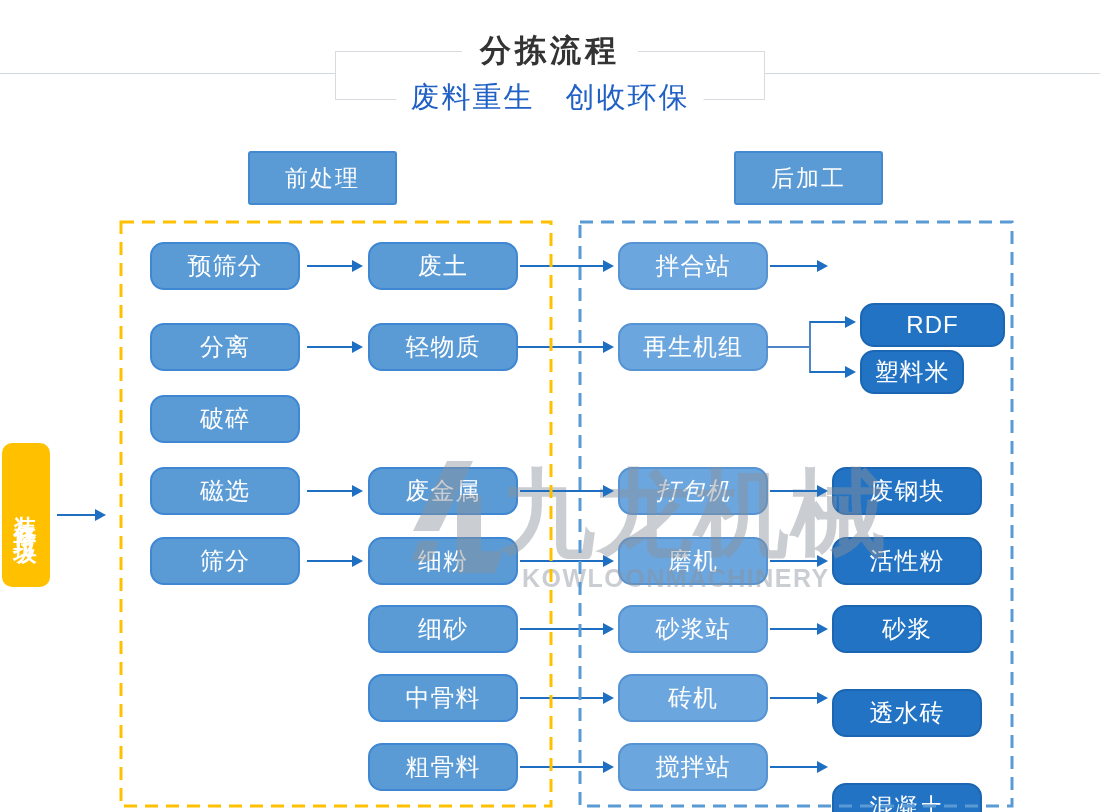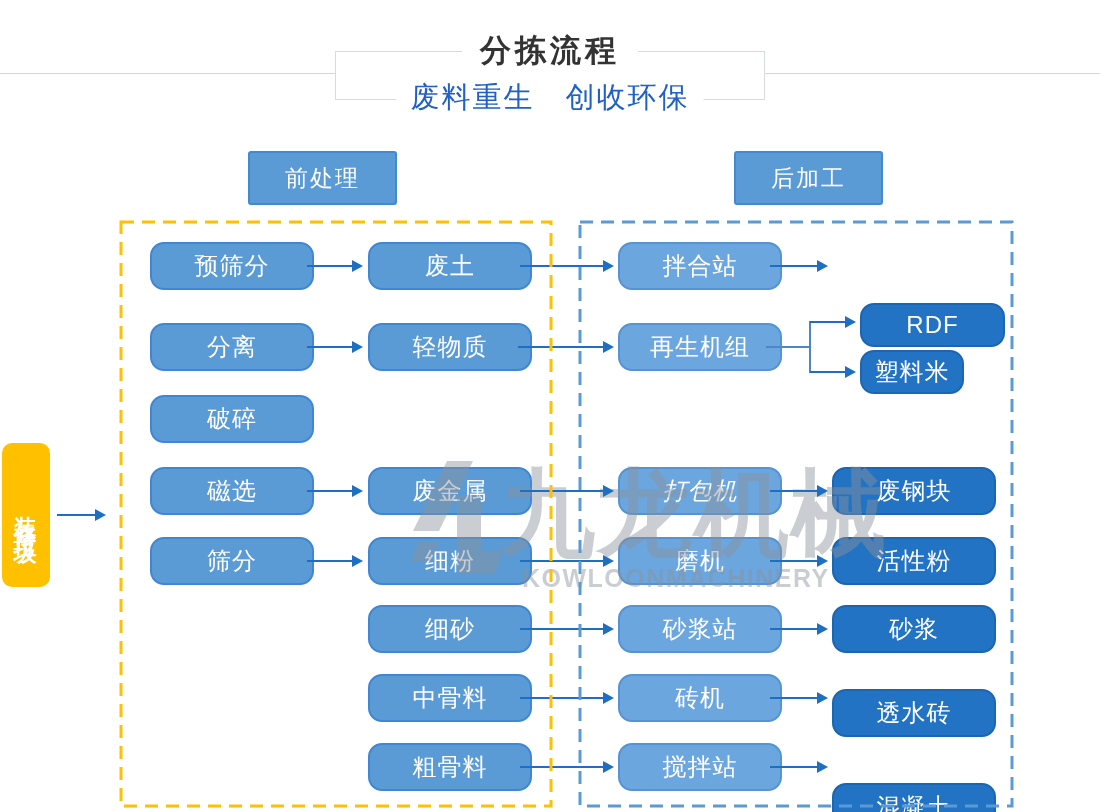--- a/index.html
+++ b/index.html
@@ -15,21 +15,21 @@
     background:#fff;padding:0 14px;font-size:29px;line-height:35px;color:#2161c6;letter-spacing:2px;white-space:nowrap;}
 
   
   .stage-btn{position:absolute;width:149px;height:54px;background:#5b9bd5;border:2px solid #4289cf;border-radius:3px;
     box-sizing:border-box;color:#fff;font-size:23px;letter-spacing:2px;display:flex;align-items:center;justify-content:center;z-index:10;}
 
   
   .dash-svg{position:absolute;z-index:60;pointer-events:none;}
 
   
-  .node{position:absolute;width:164px;height:48px;box-sizing:border-box;border-radius:14px;
+  .node{position:absolute;width:150px;height:48px;box-sizing:border-box;border-radius:14px;
     display:flex;align-items:center;justify-content:center;color:#fff;font-size:24px;letter-spacing:1px;z-index:10;white-space:nowrap;}
   .node.med{background:#5b9bd5;border:2px solid #3f87d2;}
   .node.light{background:#6ca6de;border:2px solid #5593d2;}
   .node.dark{background:#2273c4;border:2px solid #1b66b3;}
 
   
   .source-box{position:absolute;left:2px;top:443px;width:48px;height:144px;background:#ffc000;border-radius:10px;
     display:flex;align-items:center;justify-content:center;z-index:10;
     writing-mode:vertical-rl;text-orientation:upright;color:#fff;font-size:23px;font-weight:bold;letter-spacing:9px;}
 

